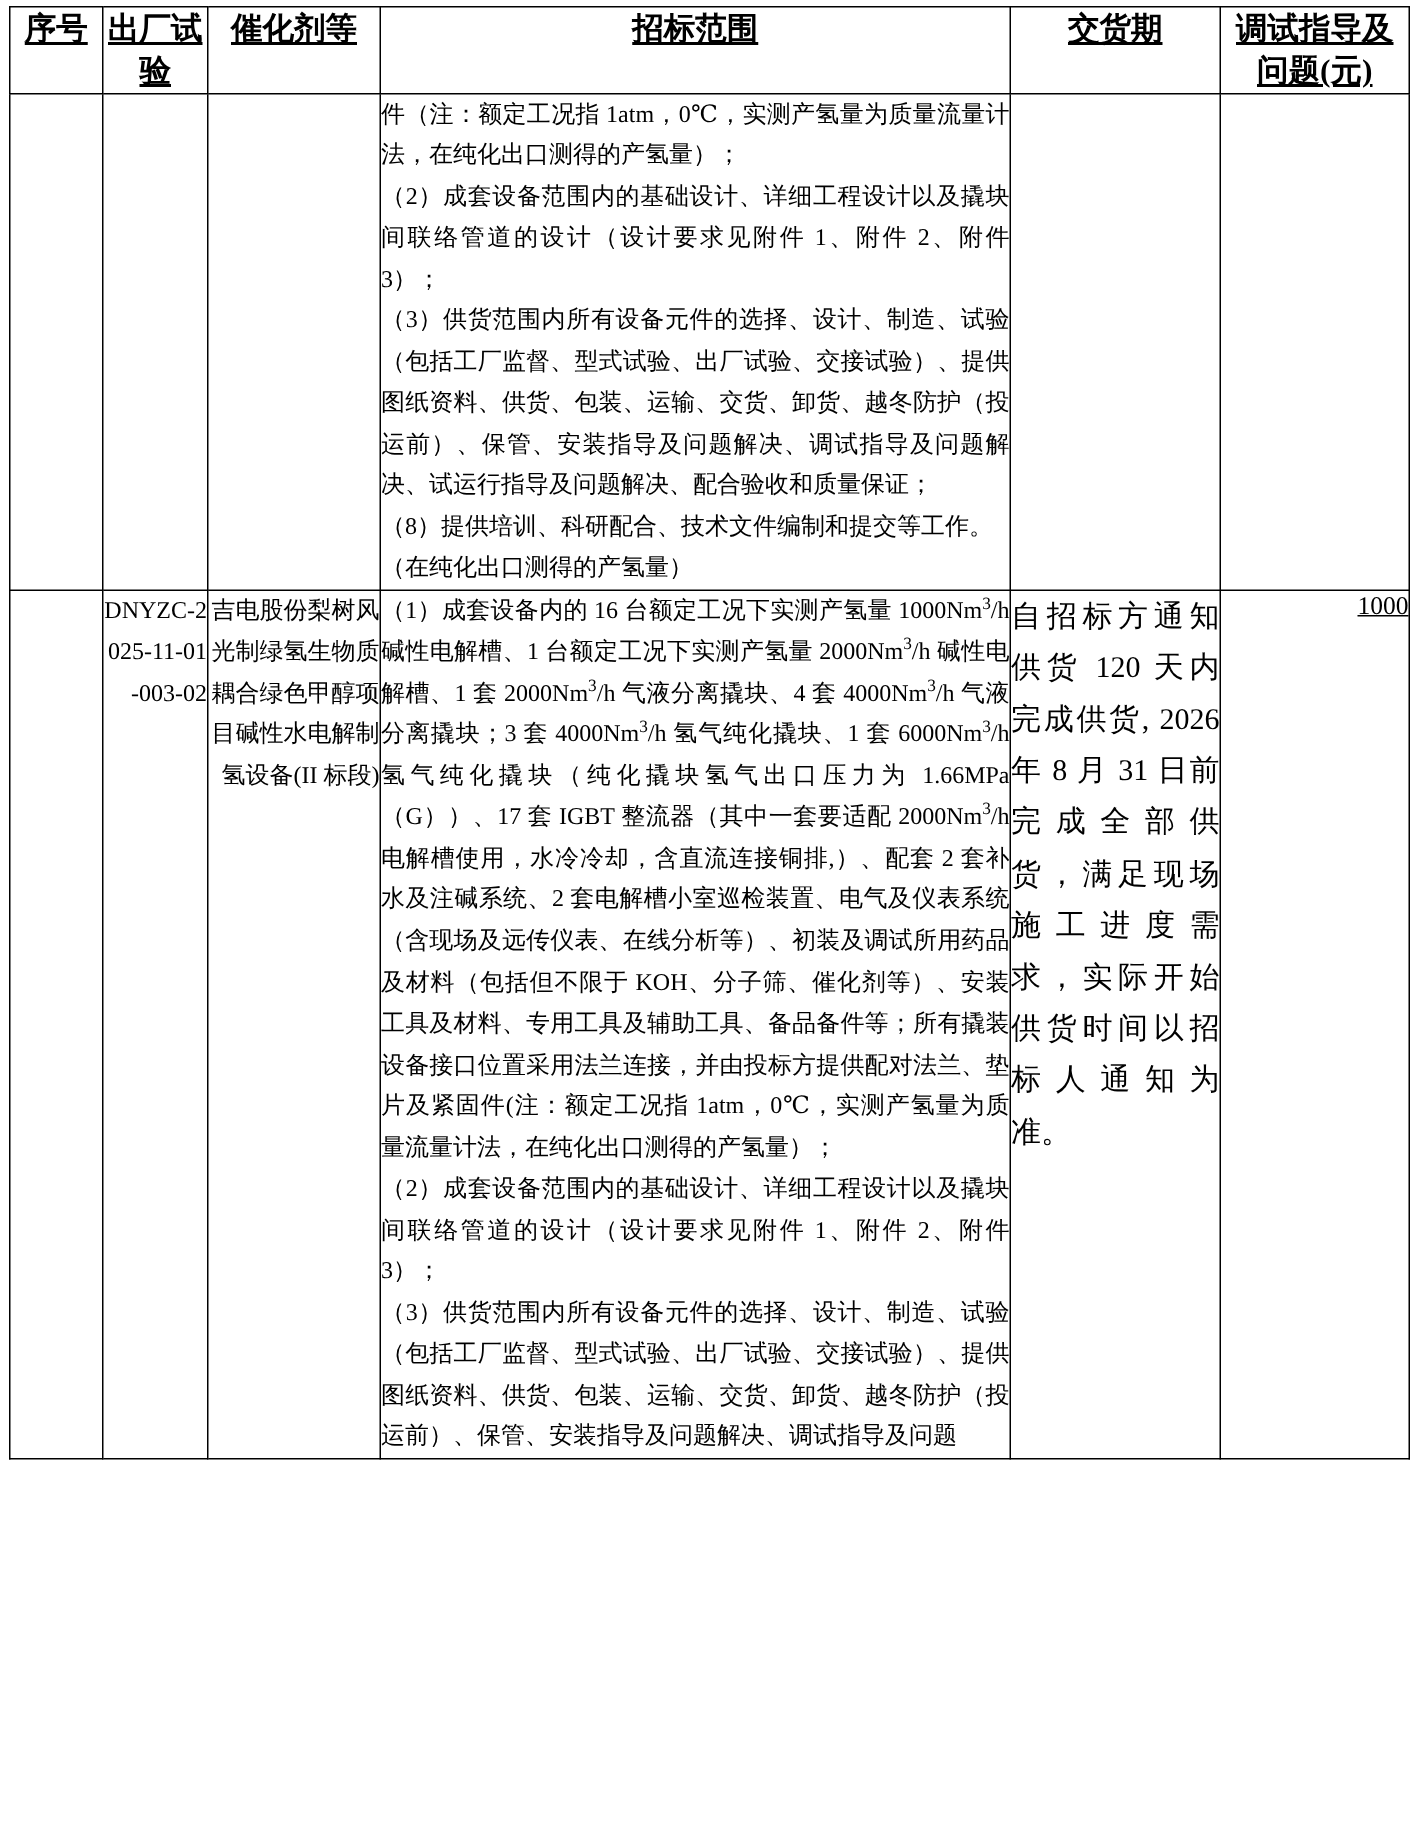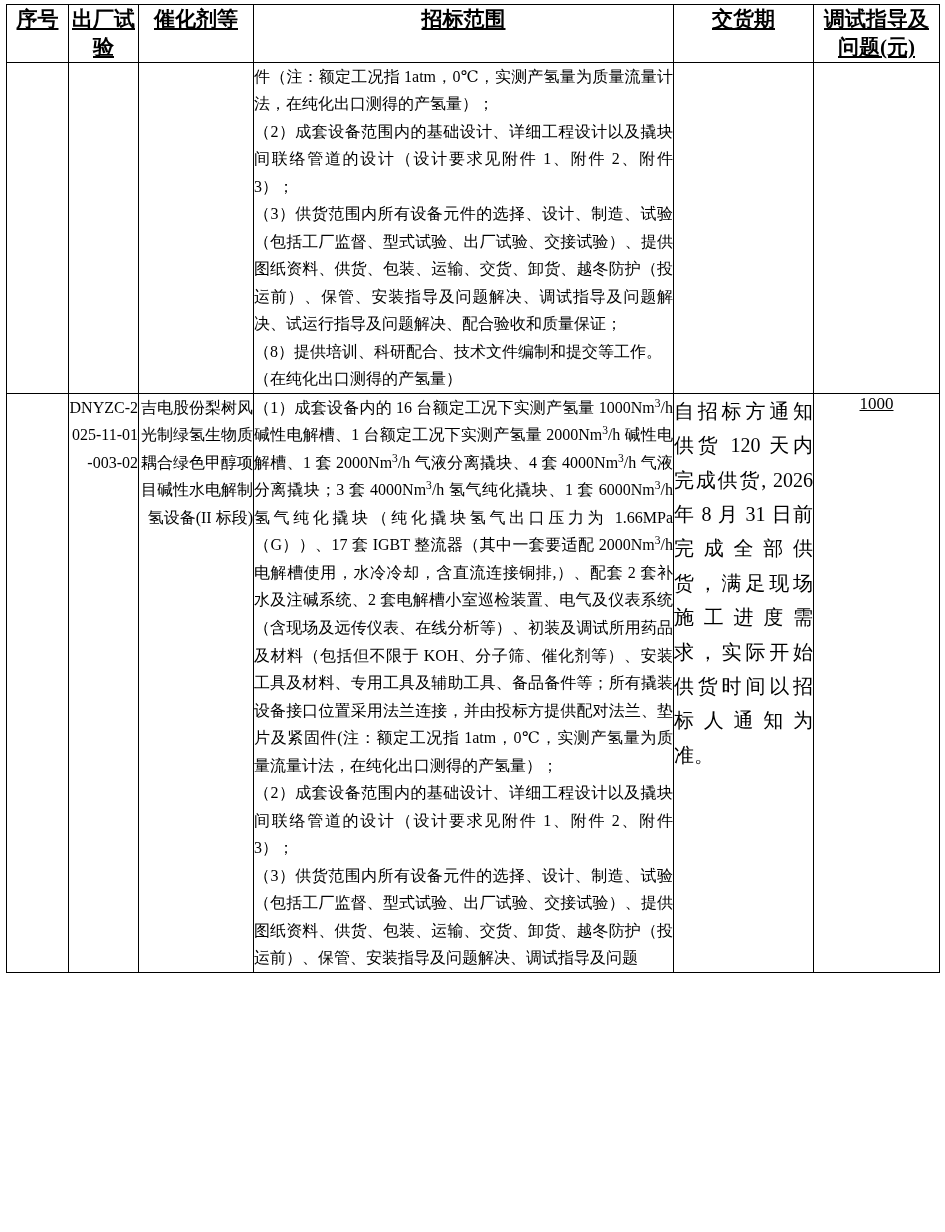--- a/index.html
+++ b/index.html
@@ -77,21 +77,21 @@
   .cell-deliv {
     font-size: 20px;
     line-height: 1.72;
     padding: 4px 6px;
     text-align: justify;
     text-justify: inter-ideograph;
     vertical-align: middle;
   }
   .cell-price {
     font-size: 17px;
-    text-align: center;
+    text-align: right;
     vertical-align: middle;
     text-decoration: underline;
   }
   .cell-lot-name {
     font-size: 16px;
     line-height: 1.72;
     text-align: right;
     vertical-align: middle;
     padding: 4px 6px;
   }

